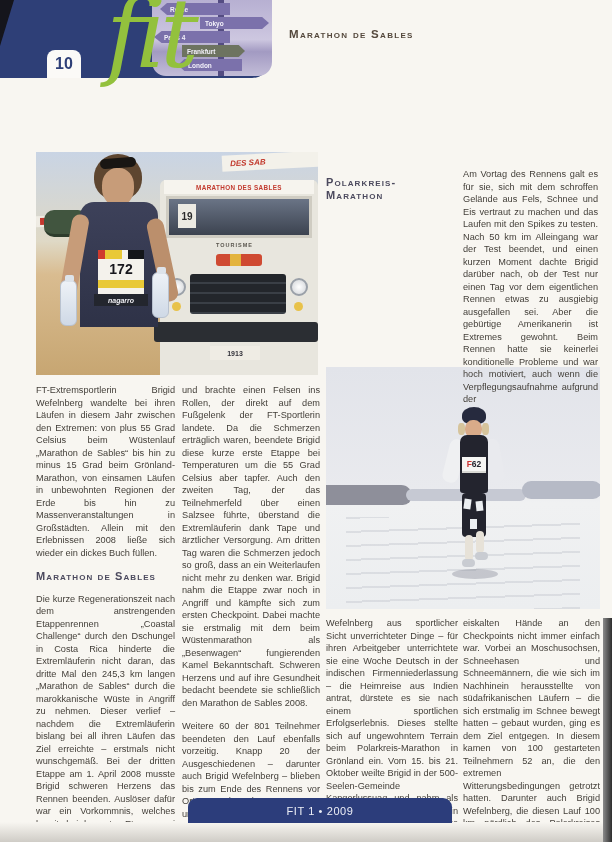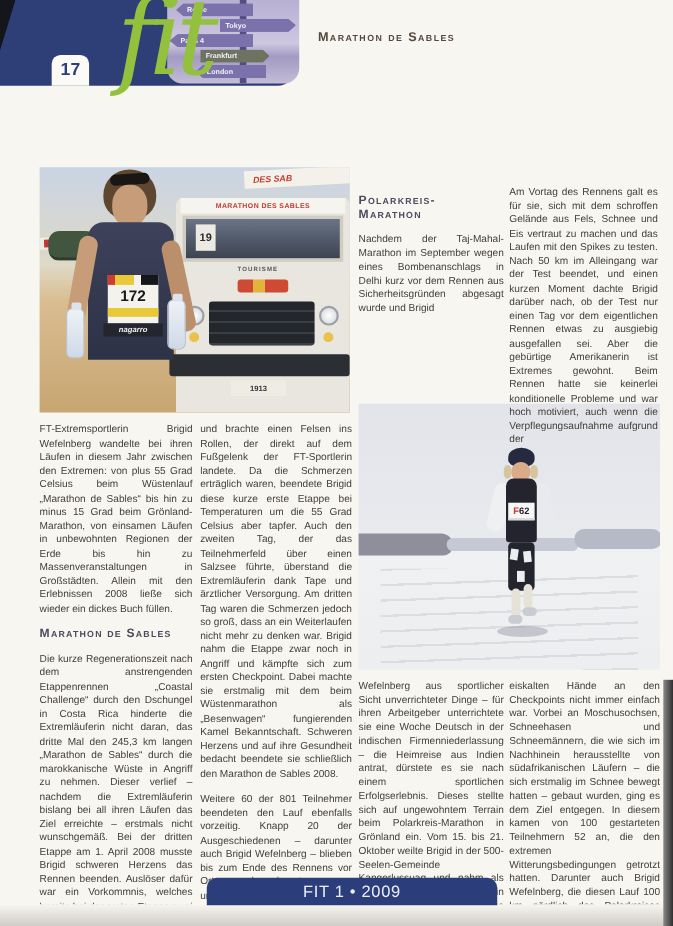--- a/index.html
+++ b/index.html
@@ -109,34 +109,34 @@
     justify-content:center;font-size:8.5px;font-weight:bold;border-bottom:2px solid #d9d9d4;box-sizing:border-box;}
   .sr-bib .f{color:#cc3333;} .sr-bib .n{color:#23242e;}
   .sr-pants{left:18px;top:86px;width:24px;height:44px;background:#23242e;border-radius:4px;}
   .sr-patch{position:absolute;width:7px;height:10px;background:#eceff2;}
   .sr-leg{width:8px;height:26px;background:#e7e2d8;border-radius:4px;}
   .sr-shoe{width:13px;height:8px;background:#c9ccd2;border-radius:4px;}
   .sr-shadow{left:8px;top:162px;width:46px;height:10px;background:rgba(120,124,138,0.35);border-radius:50%;}
 
   
   .footer-bar{left:188px;top:798px;width:264px;height:25px;background:#2c3d7b;border-radius:9px 9px 0 0;
-    display:flex;align-items:center;justify-content:center;color:#eceef6;font-size:15px;
+    display:flex;align-items:center;justify-content:center;color:#eceef6;font-size:11px;
     letter-spacing:0.6px;z-index:2;}
   .edge-right{right:0;top:618px;width:9px;height:224px;background:linear-gradient(to right,#8a8a8a,#2e2e2e);z-index:5;}
   .edge-bottom{left:0;bottom:0;width:612px;height:20px;background:linear-gradient(#f8f6f1,#cfccc6);z-index:1;}
 </style>
 </head>
 <body>
 
 <div class="page">
 
   <div class="abs header-band"></div>
   <div class="abs corner-tl"></div>
   <div class="abs page-badge">
-    <span>17</span>
+    <span>10</span>
   </div>
   <div class="abs fit-logo">fit</div>
 
   <div class="abs signpost">
     <div class="abs pole"></div>
     <div class="sign sign-left" style="left:8px;top:3px;width:60px;">Rome</div>
     <div class="sign sign-right" style="left:48px;top:17px;width:64px;">Tokyo</div>
     <div class="sign sign-left" style="left:2px;top:31px;width:66px;">Paris 4</div>
     <div class="sign sign-right" style="left:30px;top:45px;width:58px;background:#6d7360;">Frankfurt</div>
     <div class="sign sign-left" style="left:26px;top:59px;width:54px;">London</div>
@@ -224,21 +224,20 @@
     <p>Die kurze Regenerationszeit nach dem anstrengenden Etappenrennen „Coastal Challenge“ durch den Dschungel in Costa Rica hinderte die Extremläuferin nicht daran, das dritte Mal den 245,3 km langen „Marathon de Sables“ durch die marokkanische Wüste in Angriff zu nehmen. Dieser verlief – nachdem die Extremläuferin bislang bei all ihren Läufen das Ziel erreichte – erstmals nicht wunschgemäß. Bei der dritten Etappe am 1. April 2008 musste Brigid schweren Herzens das Rennen beenden. Auslöser dafür war ein Vorkommnis, welches bereits bei der ersten Etappe zwei Tage zuvor geschah. An einem steilen Geröllhang rutschte ein Läufer aus England direkt vor Brigid aus</p>
   </div>
 
   <div class="col" id="col2">
     <p>und brachte einen Felsen ins Rollen, der direkt auf dem Fußgelenk der FT-Sportlerin landete. Da die Schmerzen erträglich waren, beendete Brigid diese kurze erste Etappe bei Temperaturen um die 55 Grad Celsius aber tapfer. Auch den zweiten Tag, der das Teilnehmerfeld über einen Salzsee führte, überstand die Extremläuferin dank Tape und ärztlicher Versorgung. Am dritten Tag waren die Schmerzen jedoch so groß, dass an ein Weiterlaufen nicht mehr zu denken war. Brigid nahm die Etappe zwar noch in Angriff und kämpfte sich zum ersten Checkpoint. Dabei machte sie erstmalig mit dem beim Wüstenmarathon als „Besenwagen“ fungierenden Kamel Bekanntschaft. Schweren Herzens und auf ihre Gesundheit bedacht beendete sie schließlich den Marathon de Sables 2008.</p>
     <p>Weitere 60 der 801 Teilnehmer beendeten den Lauf ebenfalls vorzeitig. Knapp 20 der Ausgeschiedenen – darunter auch Brigid Wefelnberg – blieben bis zum Ende des Rennens vor Ort und konnten aus ungewohnter Sicht neue Eindrücke von einem der weltweit faszinierendsten Rennen gewinnen. Die FT-Extremläuferin stellte sich als gelernte Übersetzerin sogar in</p>
   </div>
 
   <div class="col" id="col3top">
     <div class="section-heading">Polarkreis-Marathon</div>
-    <p>Nachdem der Taj-Mahal-Marathon im September wegen eines Bombenanschlags in Delhi kurz vor dem Rennen aus Sicherheitsgründen abgesagt wurde und Brigid</p>
   </div>
 
   <div class="col" id="col4top">
     <p>Am Vortag des Rennens galt es für sie, sich mit dem schroffen Gelände aus Fels, Schnee und Eis vertraut zu machen und das Laufen mit den Spikes zu testen. Nach 50 km im Alleingang war der Test beendet, und einen kurzen Moment dachte Brigid darüber nach, ob der Test nur einen Tag vor dem eigentlichen Rennen etwas zu ausgiebig ausgefallen sei. Aber die gebürtige Amerikanerin ist Extremes gewohnt. Beim Rennen hatte sie keinerlei konditionelle Probleme und war hoch motiviert, auch wenn die Verpflegungsaufnahme aufgrund der</p>
   </div>
 
   <div class="col" id="col3bot">
     <p>Wefelnberg aus sportlicher Sicht unverrichteter Dinge – für ihren Arbeitgeber unterrichtete sie eine Woche Deutsch in der indischen Firmenniederlassung – die Heimreise aus Indien antrat, dürstete es sie nach einem sportlichen Erfolgserlebnis. Dieses stellte sich auf ungewohntem Terrain beim Polarkreis-Marathon in Grönland ein. Vom 15. bis 21. Oktober weilte Brigid in der 500-Seelen-Gemeinde Kangerlussuaq und nahm als einzige deutsche Teilnehmerin die Herausforderung Eiswüste an.</p>
   </div>
 

